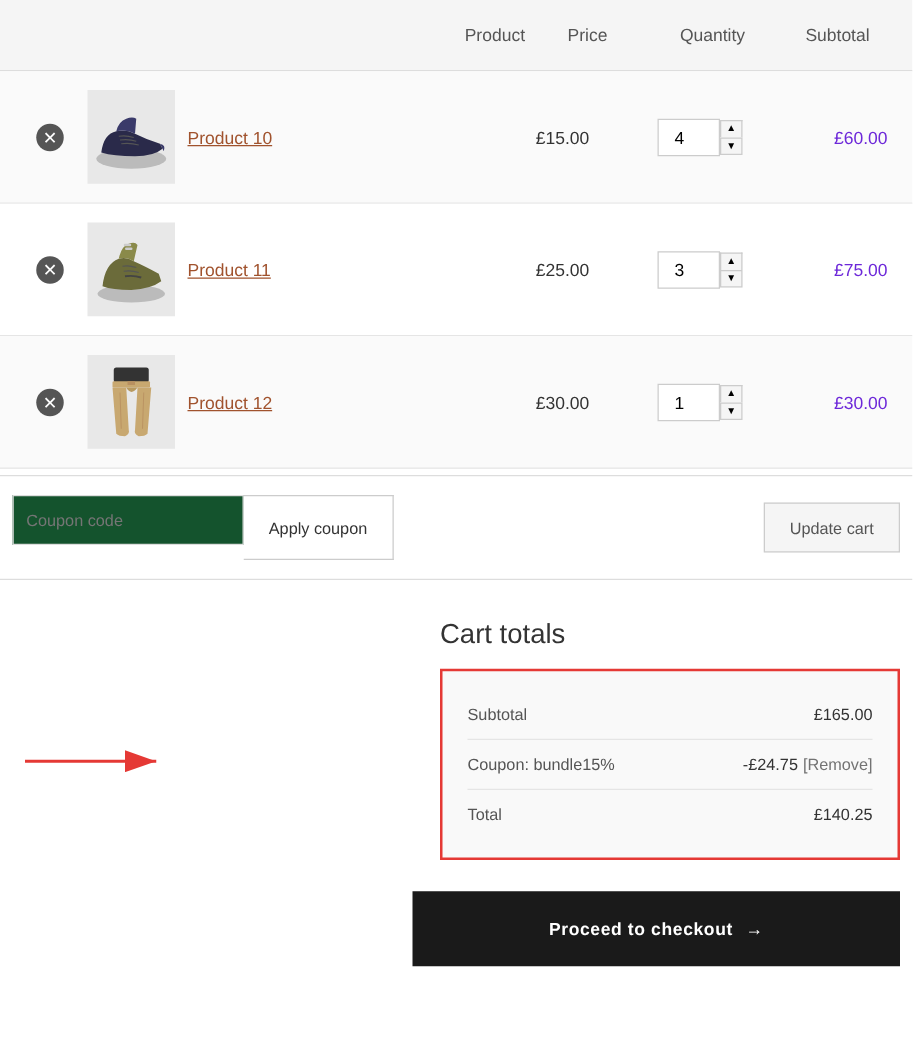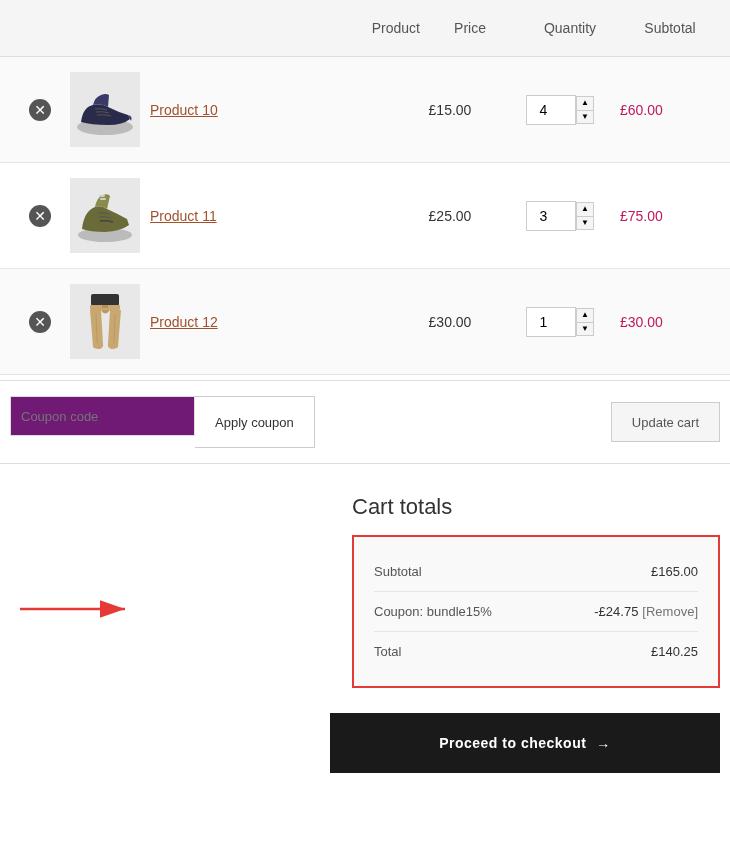--- a/index.html
+++ b/index.html
@@ -111,22 +111,23 @@
       align-items: center;
       justify-content: center;
       padding: 0;
       line-height: 1;
     }
     .qty-spin-btn:first-child {
       border-bottom: none;
     }
 
     .subtotal-col {
+      text-align: right;
       padding-right: 10px;
-      color: #be185d;
+      color: #6d28d9;
     }
 
     
     .coupon-bar {
       display: flex;
       align-items: center;
       padding: 15px 10px;
       border-top: 1px solid #ddd;
       border-bottom: 1px solid #ddd;
       gap: 0;
@@ -134,21 +135,21 @@
       margin-top: 5px;
     }
     .coupon-left {
       display: flex;
       gap: 0;
     }
     .coupon-input {
       width: 185px;
       height: 40px;
       border: 1px solid #ddd;
-      background: #701a75;
+      background: #14532d;
       padding: 0 10px;
       font-size: 13px;
       color: #999;
       outline: none;
     }
     .apply-btn {
       height: 52px;
       padding: 0 20px;
       background: #fff;
       border: 1px solid #ccc;

